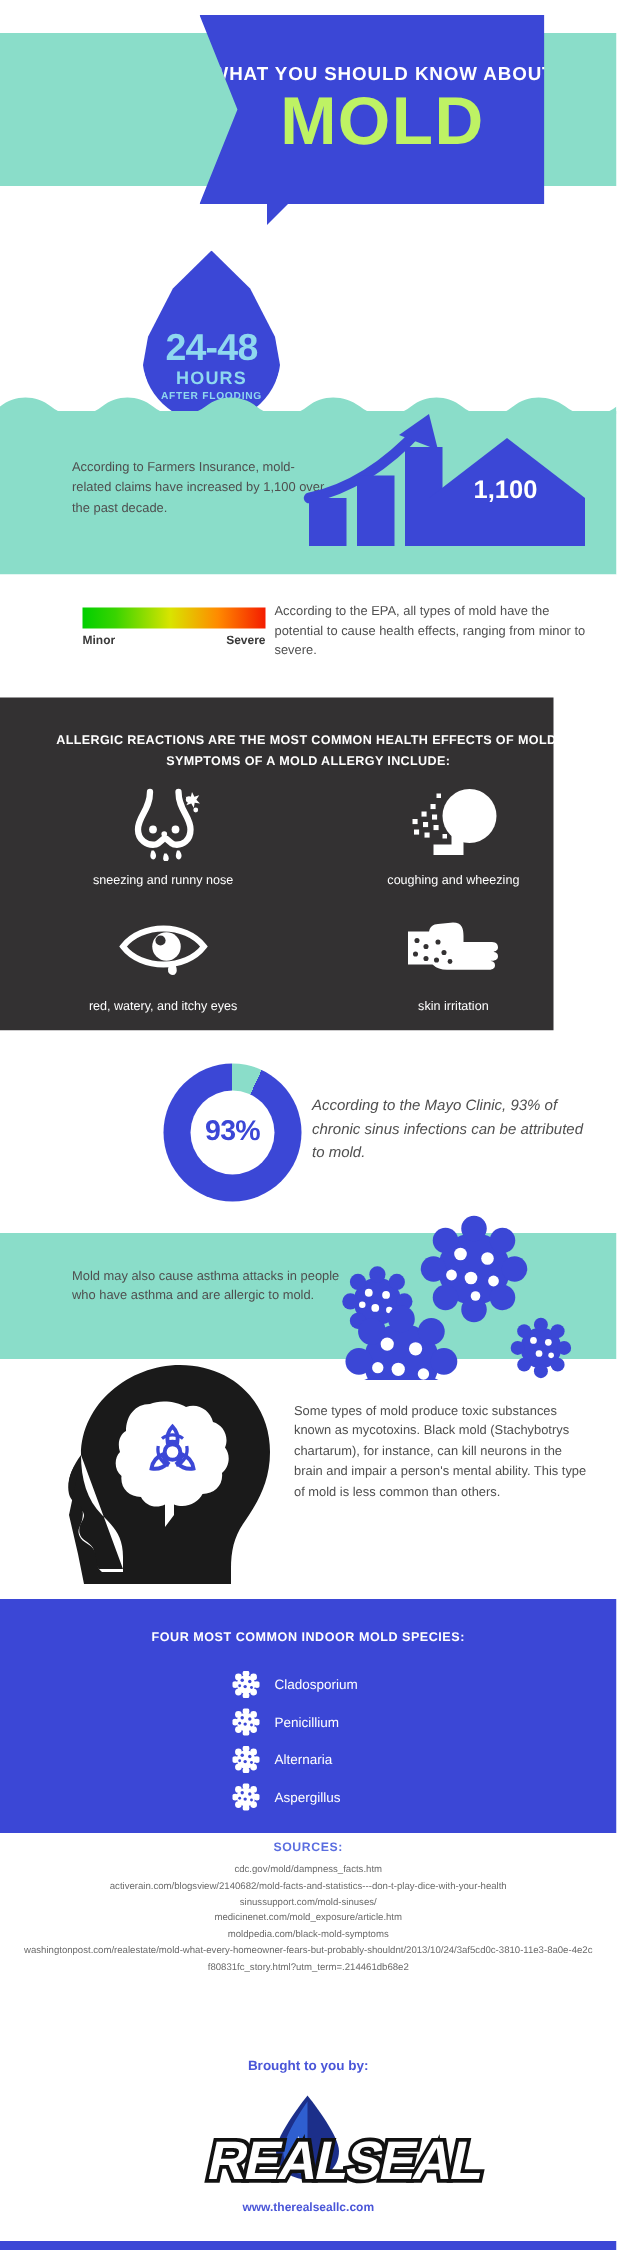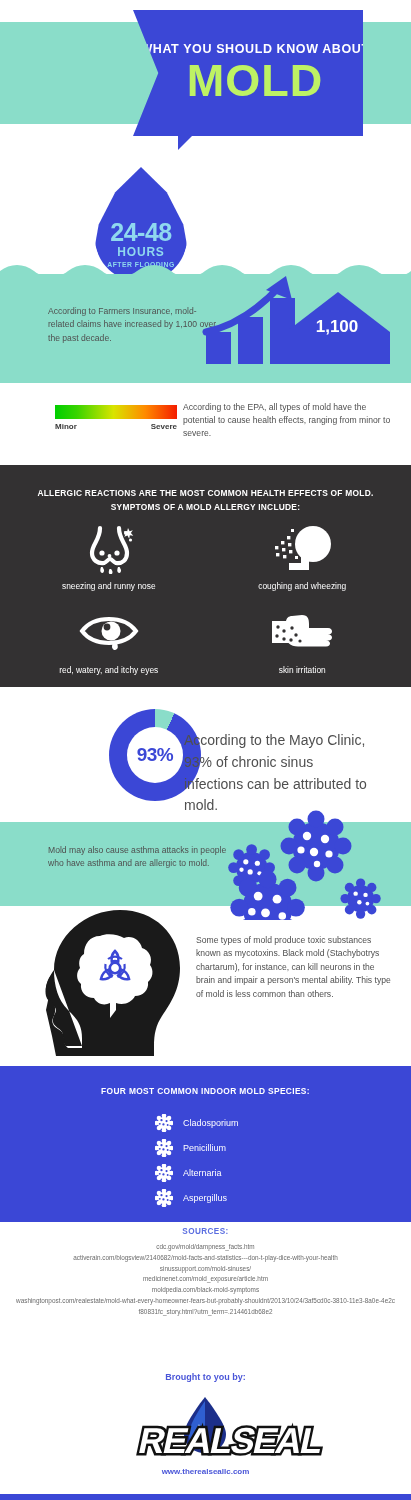--- a/index.html
+++ b/index.html
@@ -88,21 +88,21 @@
   .grad-labels {
     display:flex; justify-content:space-between; margin-top:3px;
     font-size:8px; color:#3a3a3a; font-weight:bold;
   }
   .epa-text {
     position:absolute; left:183px; top:18px; width:210px;
     font-size:8.6px; line-height:1.54; color:#4f4f4f;
   }
 
   
-  .sec-dark { position:absolute; left:0; top:465px; width:411px; height:222px; background:#333132; }
+  .sec-dark { position:absolute; left:0; top:465px; width:369px; height:222px; background:#333132; }
   .dark-head {
     position:absolute; left:18px; top:22px; width:375px; text-align:center;
     color:#ffffff; font-size:8.4px; font-weight:bold; letter-spacing:0.25px; line-height:1.62;
   }
   .sym-grid {
     position:absolute; left:12px; top:55px; width:387px;
     display:grid; grid-template-columns:1fr 1fr; row-gap:13px;
   }
   .sym-cell { display:flex; flex-direction:column; align-items:center; }
   .sym-ico { height:55px; display:flex; align-items:center; justify-content:center; }
@@ -115,22 +115,22 @@
     border-radius:50%;
     background: conic-gradient(from 0deg, #8addc9 0deg 25deg, #3b47d6 25deg 360deg);
     display:flex; align-items:center; justify-content:center;
   }
   .donut-hole {
     width:56px; height:56px; border-radius:50%; background:#fff;
     display:flex; align-items:center; justify-content:center;
   }
   .donut-val { color:#3b47d6; font-size:19px; font-weight:bold; letter-spacing:-0.5px; }
   .donut-text {
-    position:absolute; left:184px; top:43px; width:190px;
-    font-size:14px; line-height:1.56; color:#4f4f4f;
+    position:absolute; left:208px; top:43px; width:190px;
+    font-size:10px; line-height:1.56; color:#4f4f4f;font-style:italic;
   }
 
   
   .sec-asthma { position:absolute; left:0; top:822px; width:411px; height:84px; background:#8addc9;padding-left:14px; }
   .asthma-text {
     position:absolute; left:48px; top:22px; width:180px;
     font-size:8.6px; line-height:1.56; color:#4f4f4f; z-index:3;
   }
   .spore-field { position:absolute; left:222px; top:-14px; width:185px; height:112px; z-index:2; }
 

